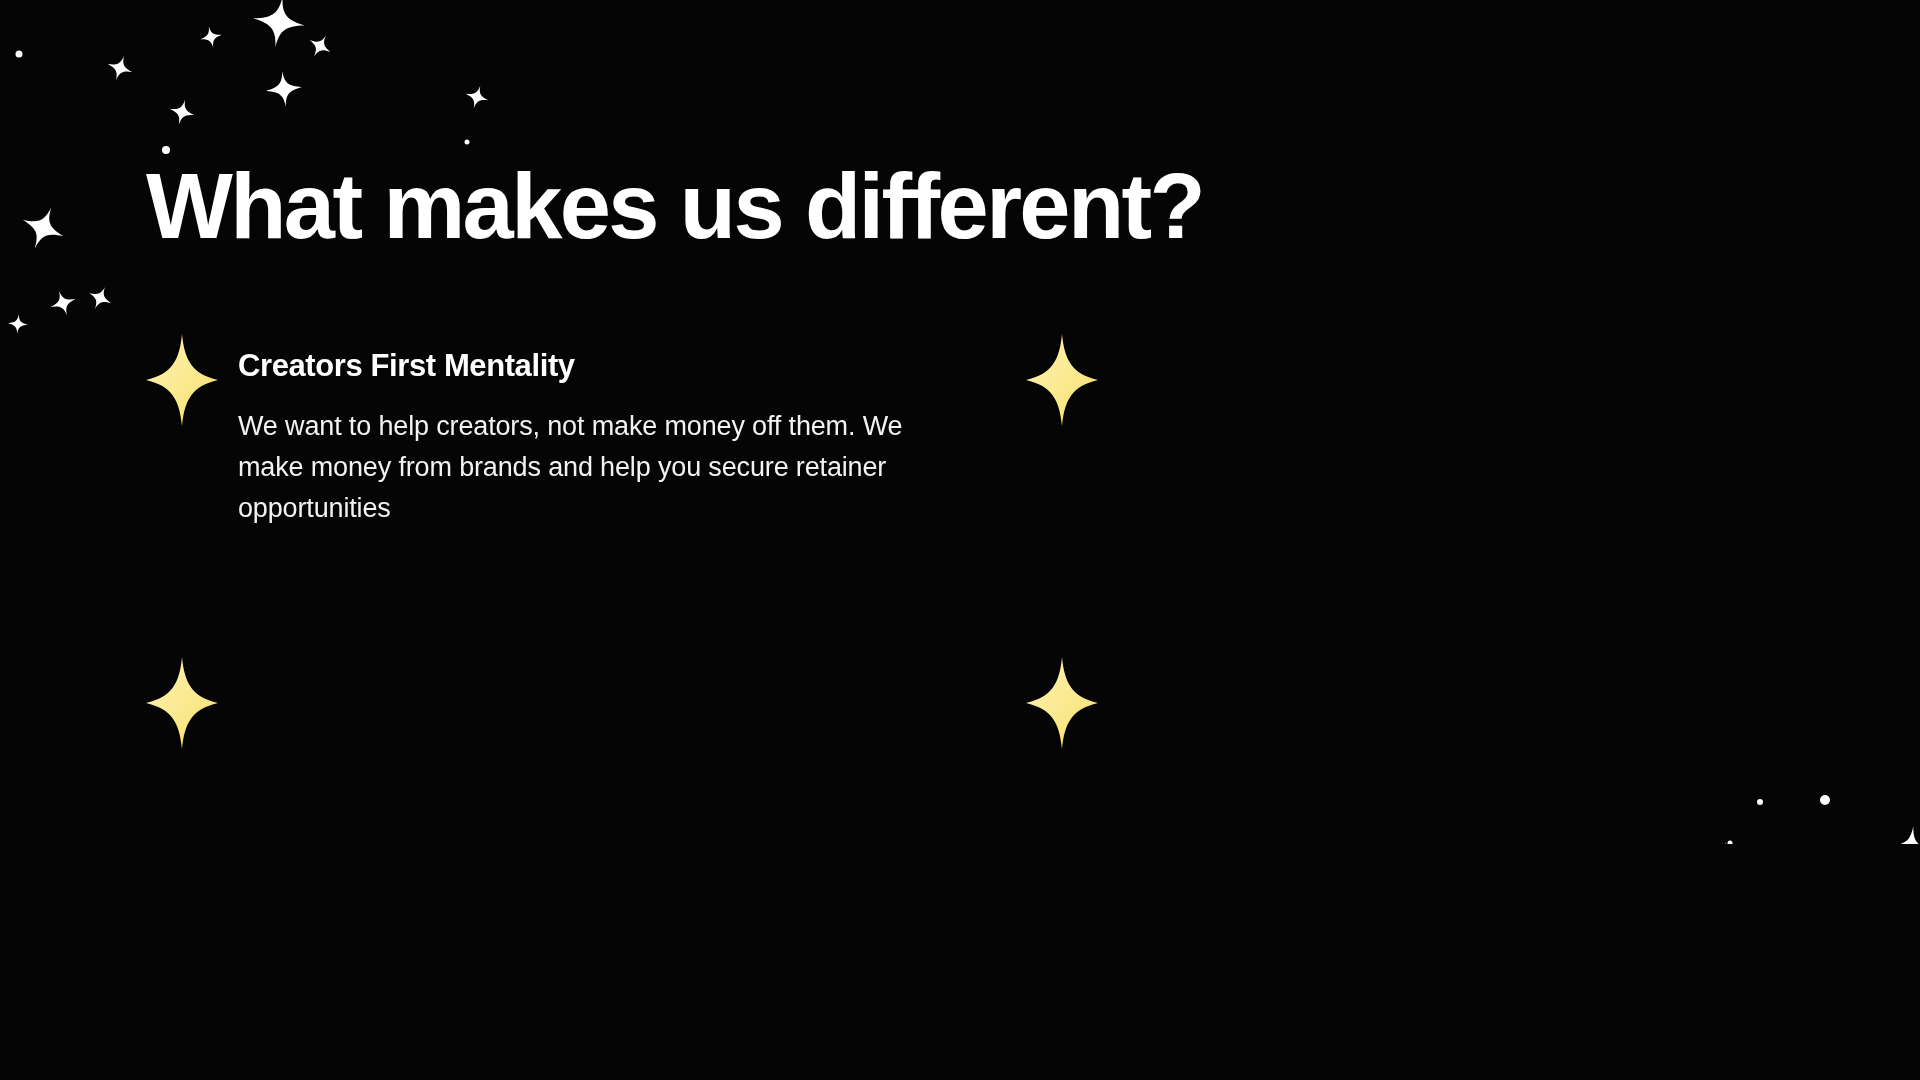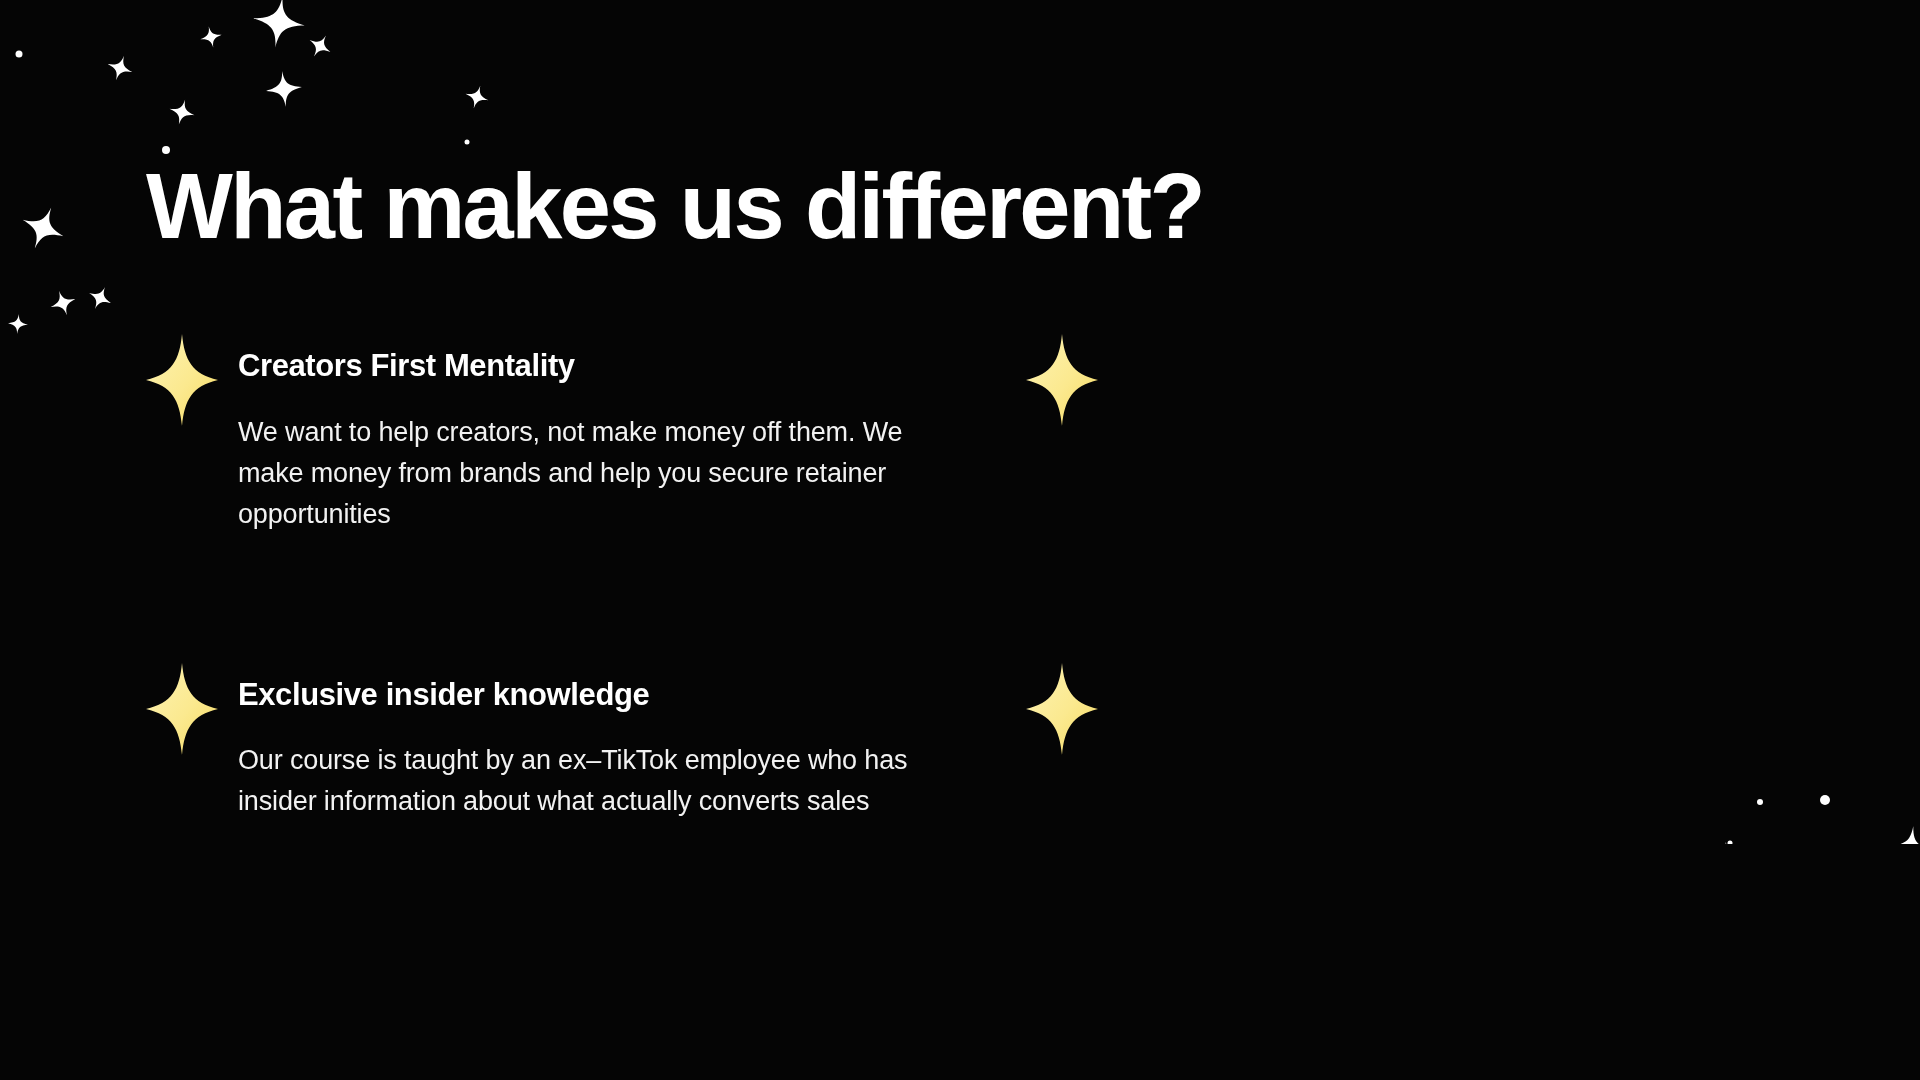--- a/index.html
+++ b/index.html
@@ -78,21 +78,21 @@
   .feature-body { padding-top:0; }
   .feature-title {
     font-size:31px;
     font-weight:700;
     letter-spacing:-0.4px;
     color:#ffffff;
     line-height:1.15;
     white-space:nowrap;
   }
   .feature-desc {
-    margin-top:28px;
+    margin-top:22px;
     font-size:27px;
     font-weight:400;
     letter-spacing:-0.15px;
     color:#f2f2f2;
     line-height:1.52;
     max-width:700px;
   }
   .card-right .feature-title,
   .card-right .feature-desc { margin-left:10px; }
 </style>
@@ -251,24 +251,20 @@
           <defs>
             <linearGradient id="sg3" x1="0" y1="0" x2="1" y2="1">
               <stop offset="0%" stop-color="#fdf3b4"></stop>
               <stop offset="55%" stop-color="#fbe98f"></stop>
               <stop offset="100%" stop-color="#f5d95f"></stop>
             </linearGradient>
           </defs>
           <path d="M36 0 C38.5 26 46 40 72 46 C46 52 38.5 66 36 92 C33.5 66 26 52 0 46 C26 40 33.5 26 36 0 Z" fill="url(#sg3)"></path>
         </svg>
       </span>
-      <div class="feature-body">
-        <div class="feature-title">Exclusive insider knowledge</div>
-        <div class="feature-desc">Our course is taught by an ex–TikTok employee who has insider information about what actually converts sales</div>
-      </div>
     </div>
 
     <div class="feature-card card-right">
       <span class="sparkle-icon">
         <svg width="72" height="92" viewBox="0 0 72 92" aria-hidden="true">
           <defs>
             <linearGradient id="sg4" x1="0" y1="0" x2="1" y2="1">
               <stop offset="0%" stop-color="#fdf3b4"></stop>
               <stop offset="55%" stop-color="#fbe98f"></stop>
               <stop offset="100%" stop-color="#f5d95f"></stop>

